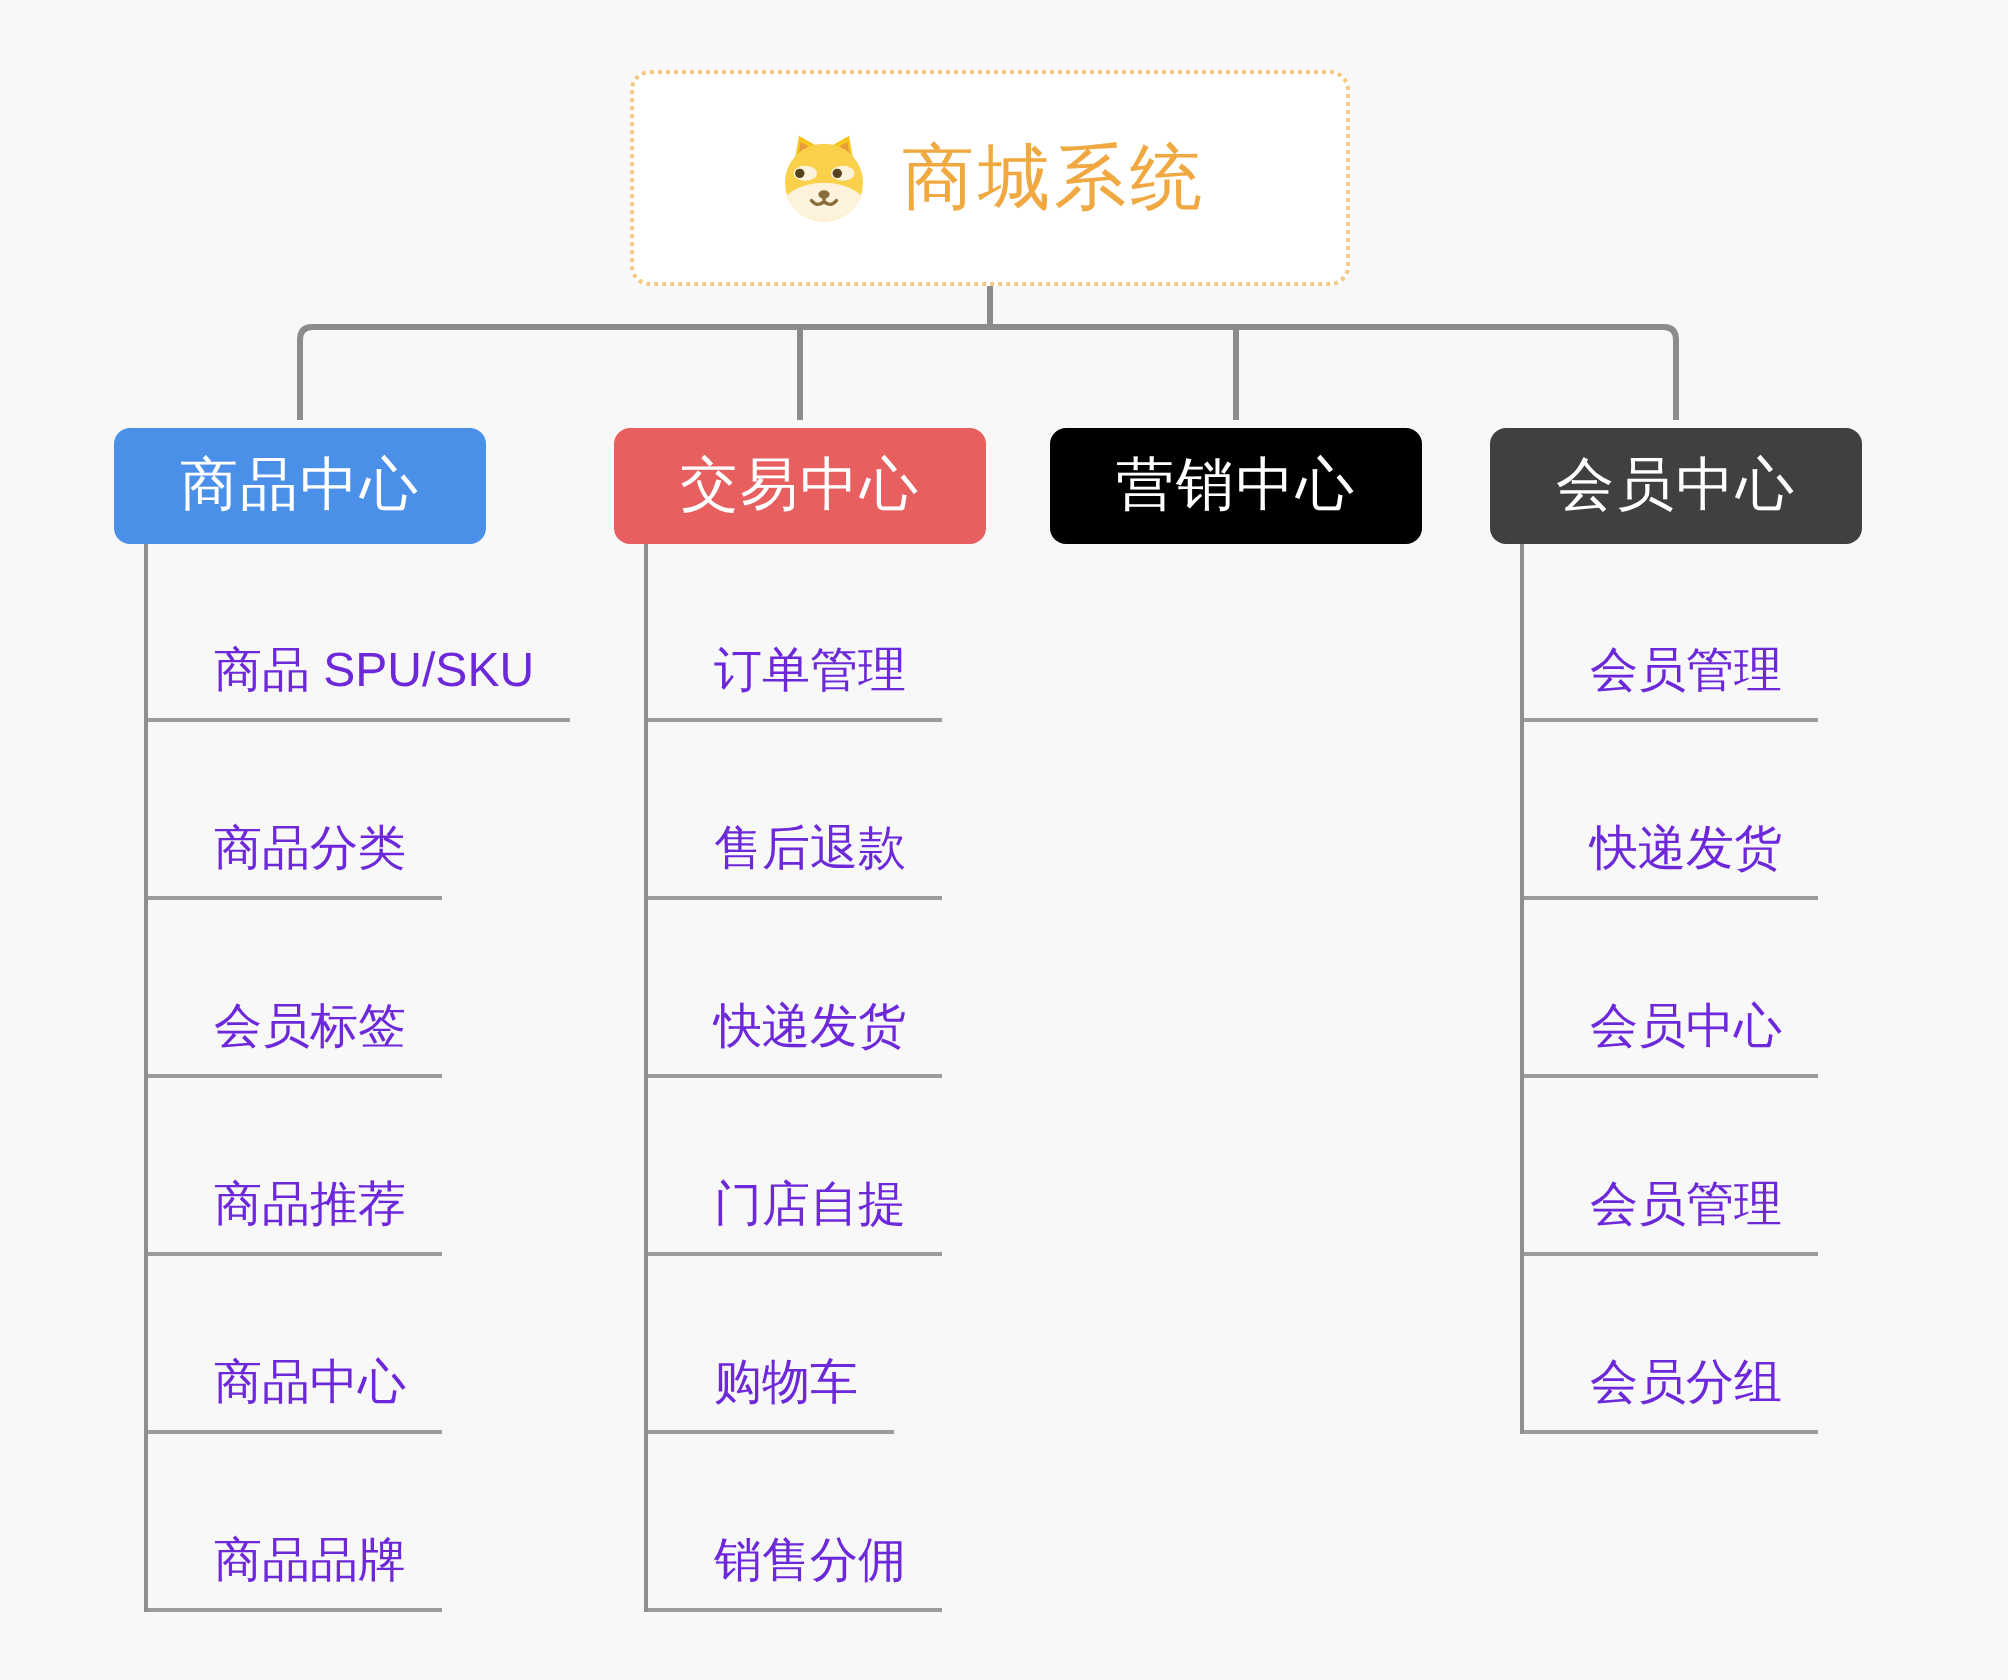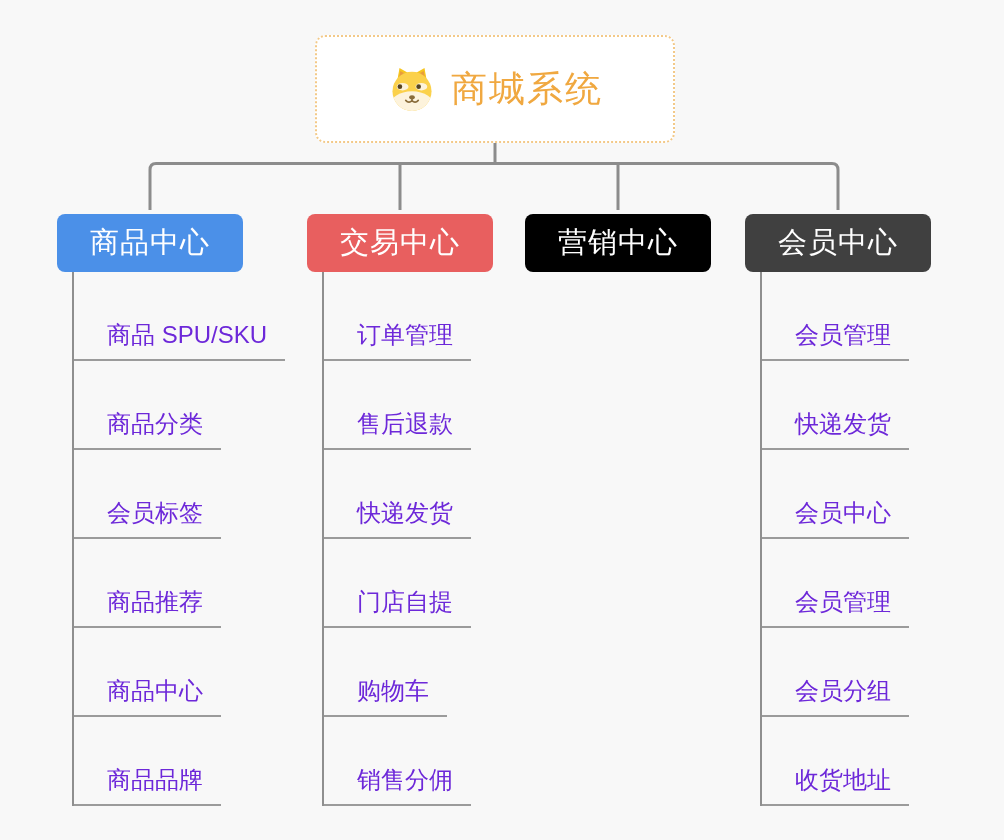--- a/index.html
+++ b/index.html
@@ -127,17 +127,16 @@
   </div>
 
   <div class="column" style="left:745px">
     <div class="branch-node" style="background-color: #404040;">会员中心</div>
     <ul class="children">
       <li class="child">会员管理</li>
       <li class="child">快递发货</li>
       <li class="child">会员中心</li>
       <li class="child">会员管理</li>
       <li class="child">会员分组</li>
-      <li class="child">收货地址</li>
     </ul>
   </div>
 
 </div>
 
 </body></html>

